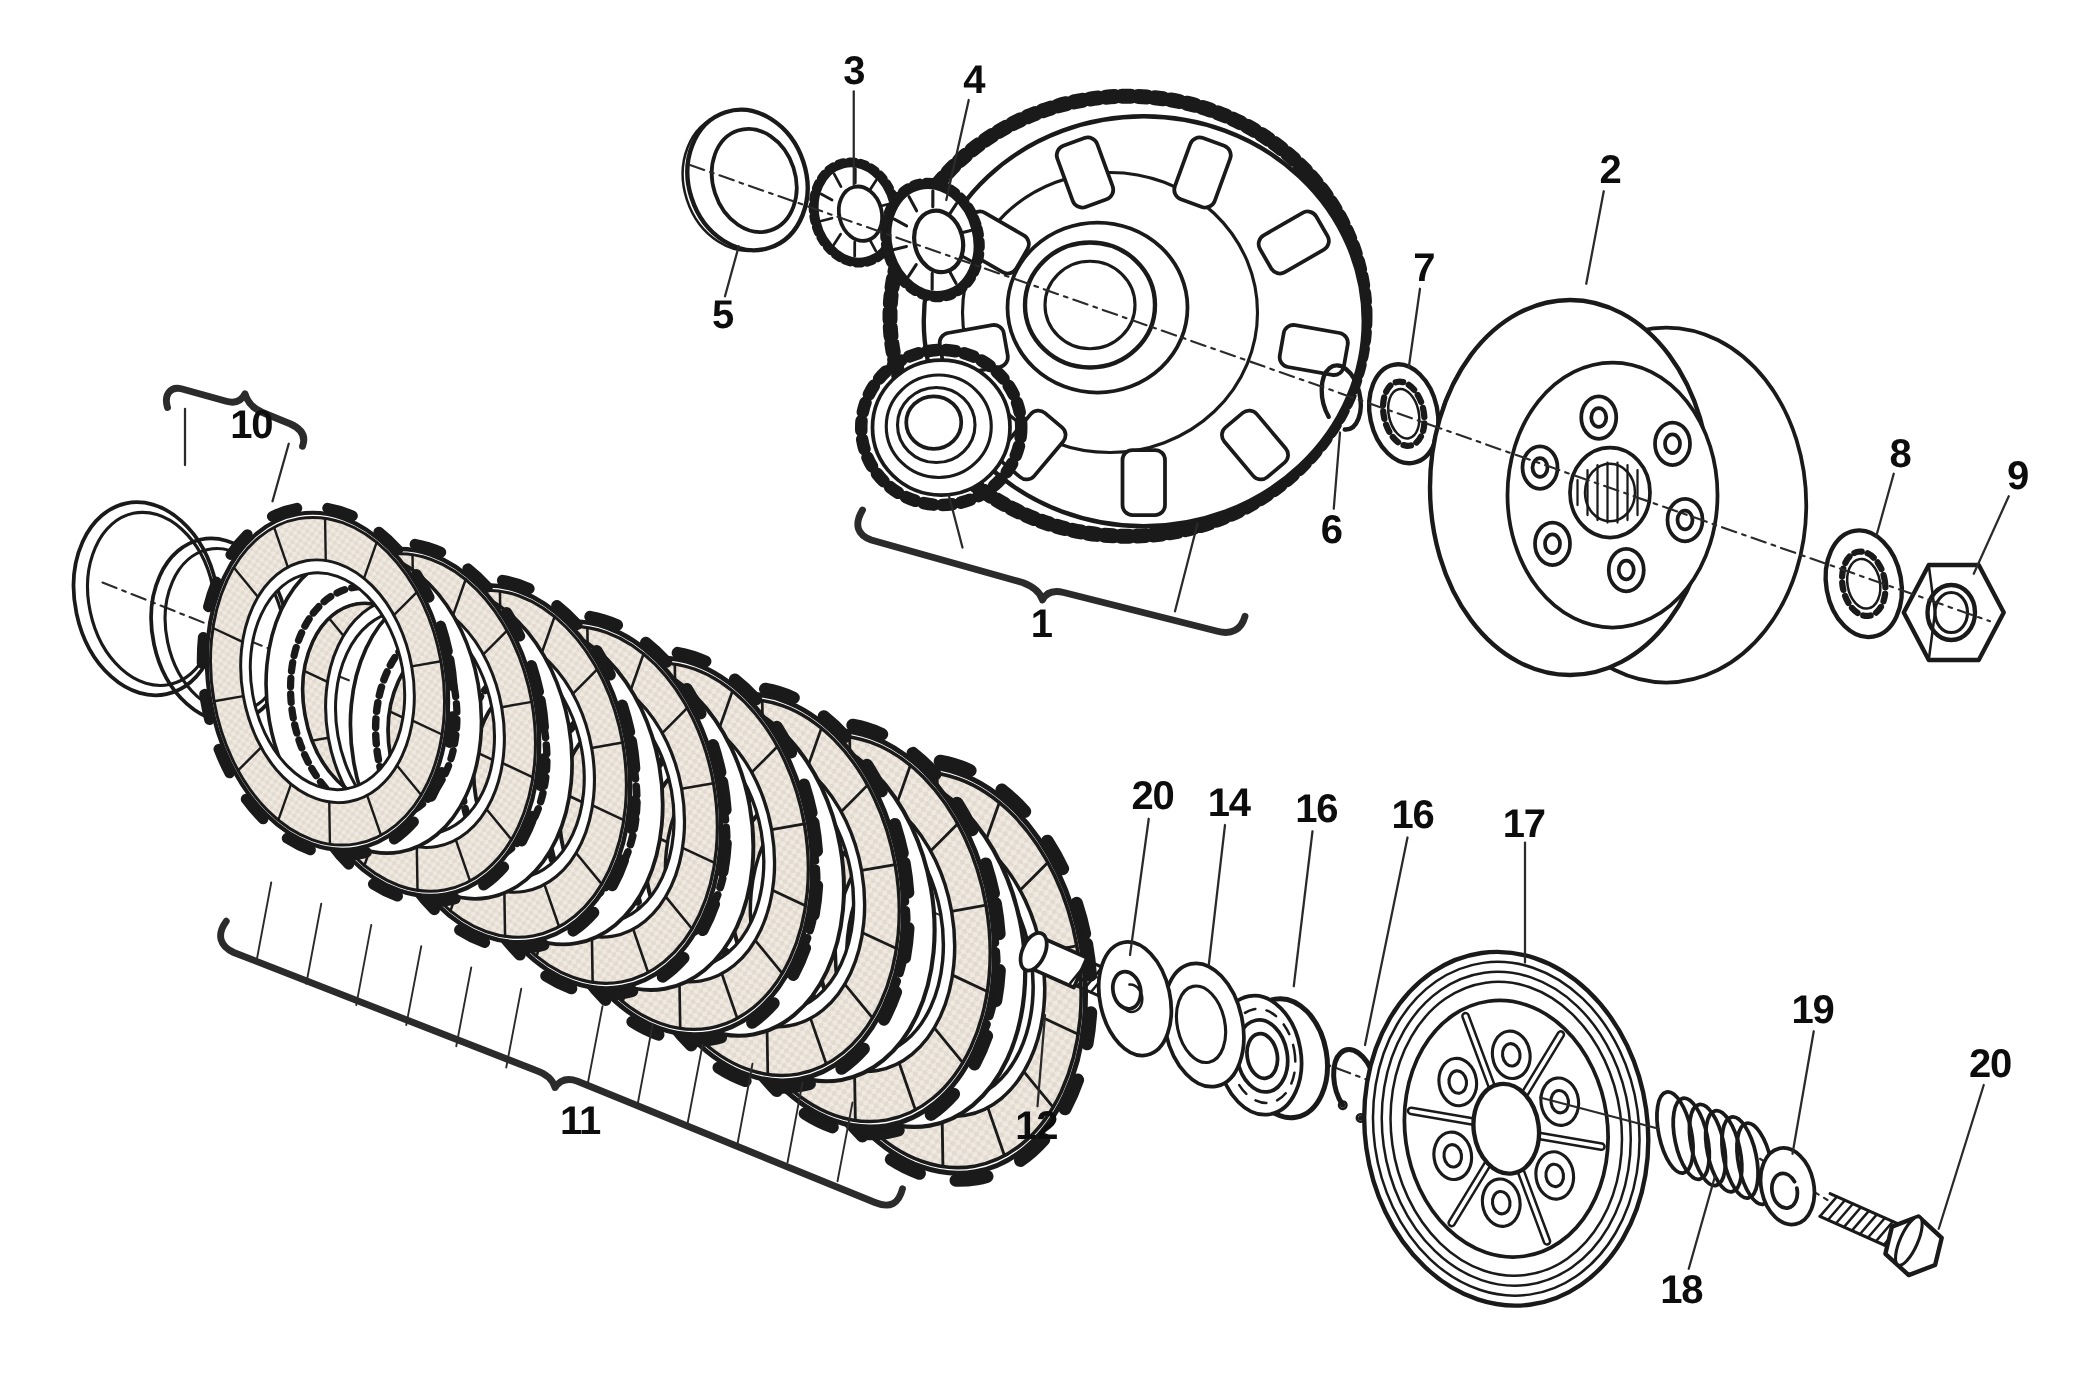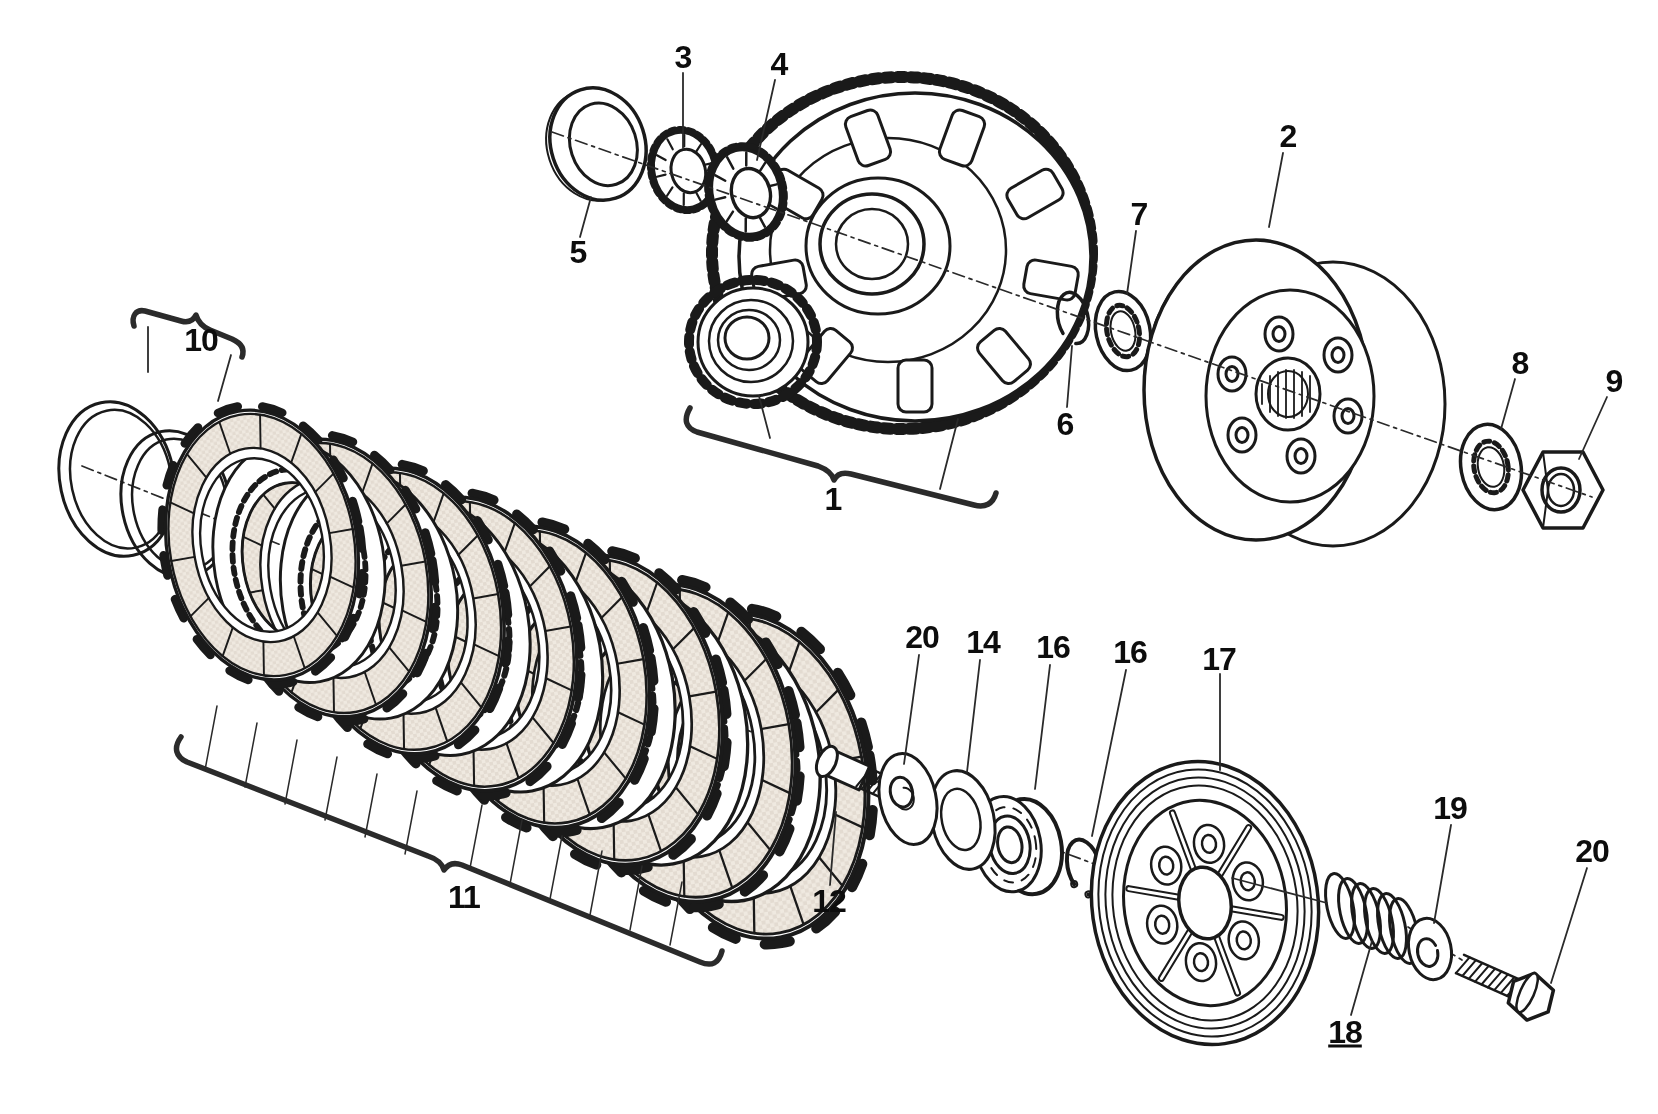--- a/index.html
+++ b/index.html
@@ -371,18 +371,18 @@
   <div class="plabel" style="left: 1520px; top: 363px;">8</div>
   <div class="plabel" style="left: 1614px; top: 381px;">9</div>
   <div class="plabel" style="left: 201px; top: 300px; margin-top: 40px;">10</div>
   <div class="plabel" style="left: 464px; top: 897px;">11</div>
   <div class="plabel" style="left: 829px; top: 901px; text-align: center;">12</div>
   <div class="plabel" style="left: 922px; top: 637px;">20</div>
   <div class="plabel" style="left: 983px; top: 642px; text-align: right;">14</div>
   <div class="plabel" style="left: 1053px; top: 647px;">16</div>
   <div class="plabel" style="left: 1130px; top: 652px; text-align: right;">16</div>
   <div class="plabel" style="left: 1219px; top: 659px;">17</div>
-  <div class="plabel" style="left: 1345px; top: 1032px; text-decoration: underline;">18</div>
+  <div class="plabel" style="left: 1345px; top: 1032px;">18</div>
   <div class="plabel" style="left: 1450px; top: 808px;">19</div>
   <div class="plabel" style="left: 1592px; top: 851px;">20</div>
 </div>
 
 </div>
 
 </body></html>

